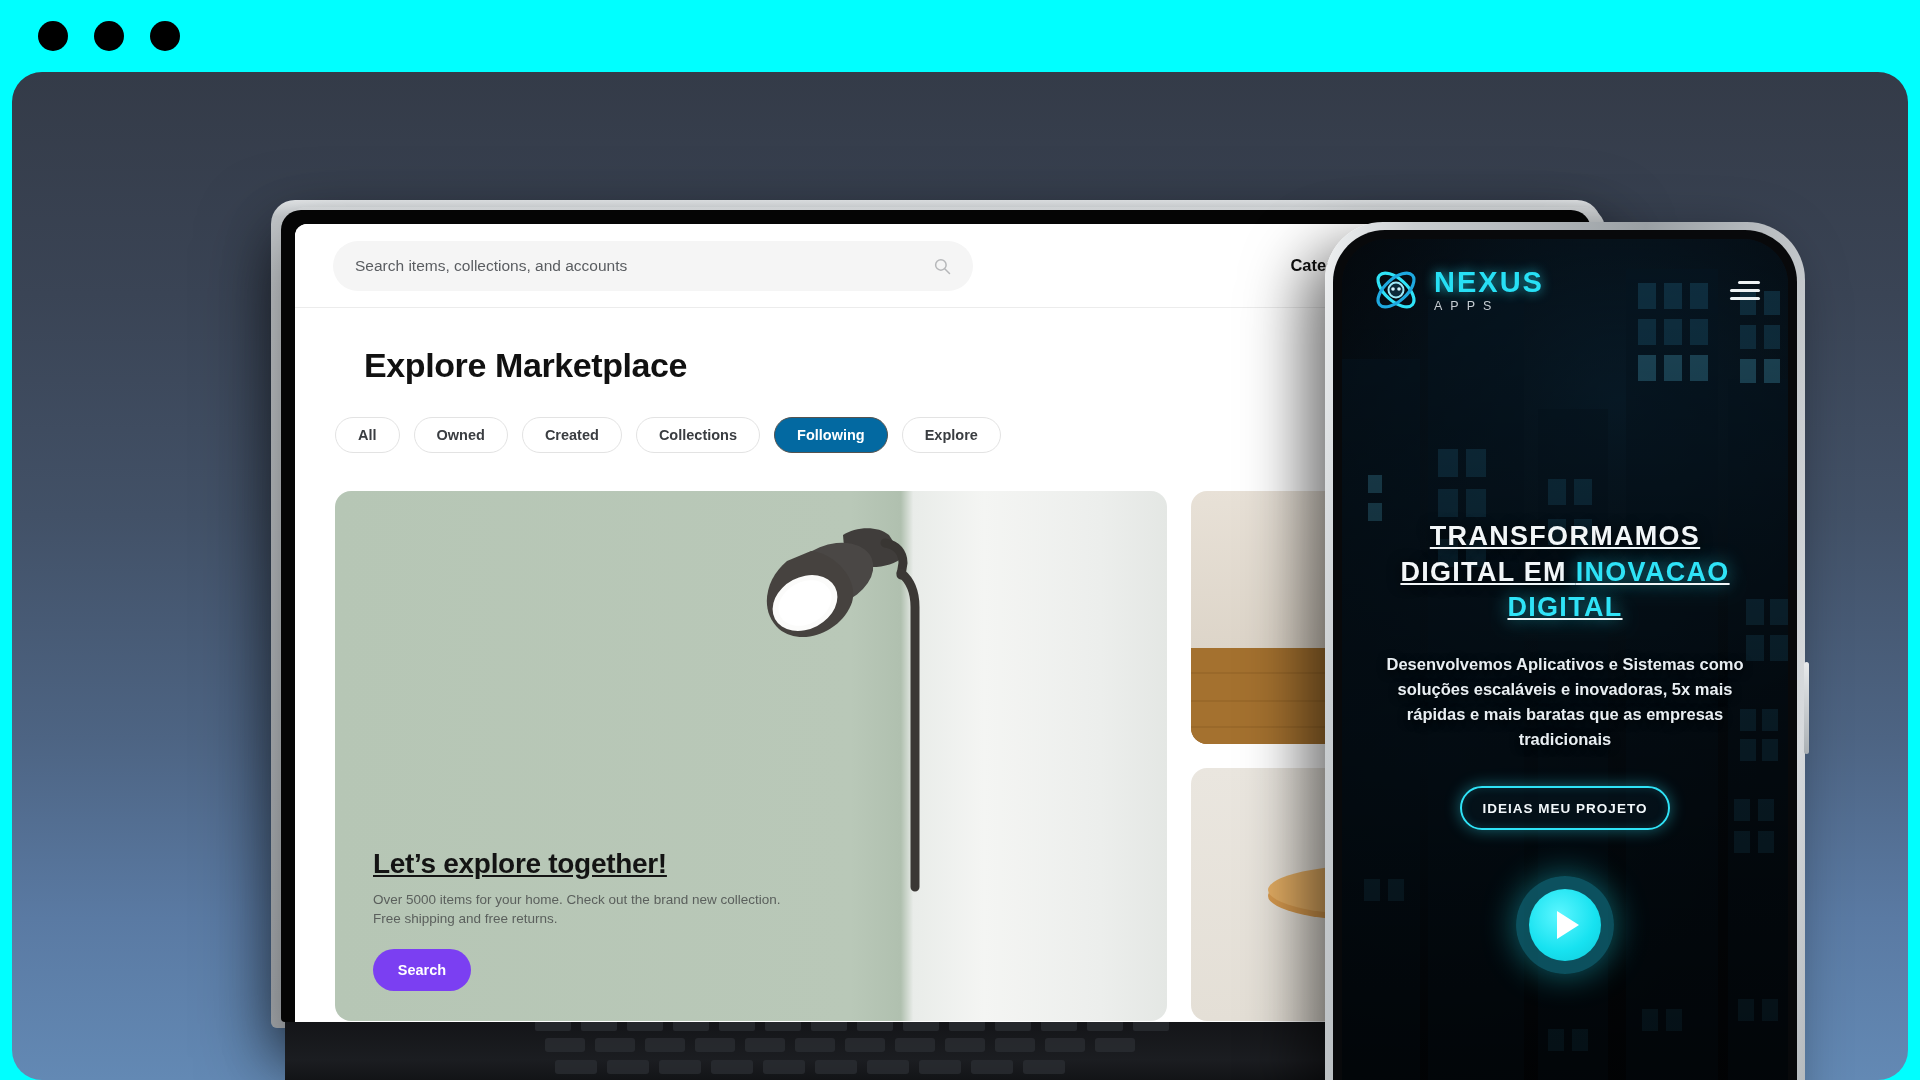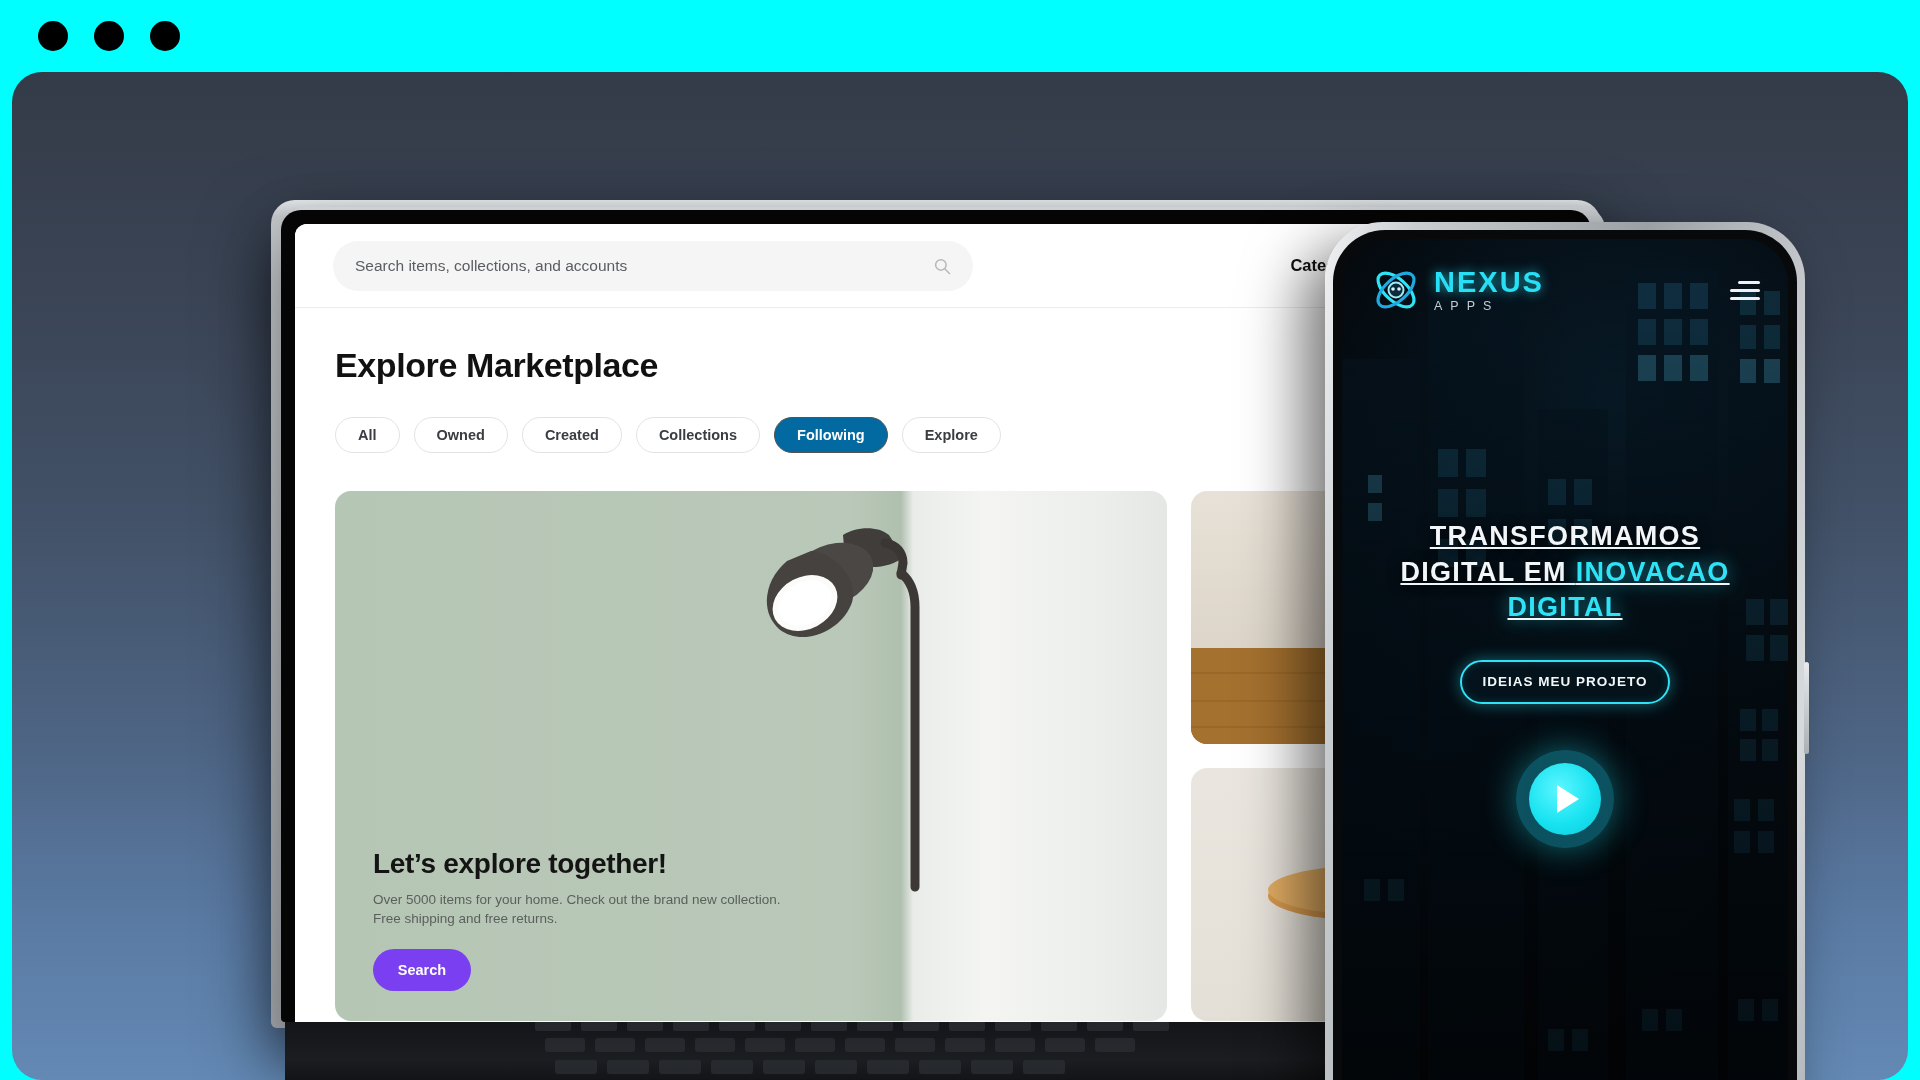--- a/index.html
+++ b/index.html
@@ -75,21 +75,21 @@
   .mag{ width:18px;height:18px; opacity:.45; flex:0 0 auto; }
   #site-nav{
     margin-left:auto; display:flex; align-items:center; gap:34px;
     padding-right:10px;
   }
   .navlink{ font-size:16.5px; color:#9a9da1; white-space:nowrap; }
   .navlink.active{ color:#111; font-weight:bold; }
 
   
   #page-body{ padding:38px 40px 0 40px; }
-  #page-title{ font-size:34px; font-weight:bold; color:#111; letter-spacing:-.4px; }
+  #page-title{ font-size:34px; font-weight:bold; color:#111; letter-spacing:-.4px;margin-left:29px; }
 
   #chips{ display:flex; gap:14px; margin-top:32px; }
   .chip{
     height:36px; padding:12px 22px; border-radius:20px;
     border:1px solid #e3e3e3; background:#fff;
     display:flex; align-items:center; justify-content:center;
     font-size:14.5px; font-weight:bold; color:#3a3d41; white-space:nowrap;
   }
   .chip.active{ background:#0369a1; border-color:#55534f; color:#fff; }
 
@@ -99,21 +99,21 @@
   #hero-card{
     width:832px; height:530px; border-radius:16px; overflow:hidden;
     position:relative; flex:0 0 auto;
     background:
       linear-gradient(90deg,
         #b6c6b5 0%, #b9c8b8 62%, #b0c0af 68%,
         #e9ece9 69.5%, #f4f5f3 78%, #eceeec 92%, #e4e7e4 100%);
   }
   #hero-lamp{ position:absolute; left:400px; top:-8px; width:200px; height:420px; }
   #hero-text{ position:absolute; left:38px; bottom:30px; width:540px; }
-  #hero-title{ font-size:28px; font-weight:bold; color:#141414; letter-spacing:-.3px; }
+  #hero-title{ font-size:28px; font-weight:bold; color:#141414; letter-spacing:-.3px;text-decoration:underline; }
   #hero-sub{ margin-top:10px; font-size:13.5px; line-height:1.45; color:#5b605d; }
   #hero-btn{
     margin-top:20px; width:98px; height:42px; border-radius:21px;
     background:#7b3ff2; border:none; cursor:pointer;
     color:#fff; font-size:14.5px; font-weight:bold;
     font-family:"Liberation Sans",sans-serif;
     display:flex; align-items:center; justify-content:center;
   }
 
   .side-col{ display:flex; flex-direction:column; gap:24px; flex:0 0 auto; }
@@ -457,20 +457,21 @@
             <span></span>
           </div>
         </div>
 
         <div id="phone-hero">
           <div id="phone-headline">
             <span>TRANSFORMAMOS</span><br>
             <span>DIGITAL EM </span><span class="hl">INOVACAO</span><br>
             <span class="hl">DIGITAL</span>
           </div>
+          <p id="phone-para">Desenvolvemos Aplicativos e Sistemas como soluções escaláveis e inovadoras, 5x mais rápidas e mais baratas que as empresas tradicionais</p>
           <button id="phone-cta">IDEIAS MEU PROJETO</button>
           <div id="phone-play">
             <div id="phone-play-in">
               <div id="phone-play-tri"></div>
             </div>
           </div>
         </div>
 
       </div>
     </div>

